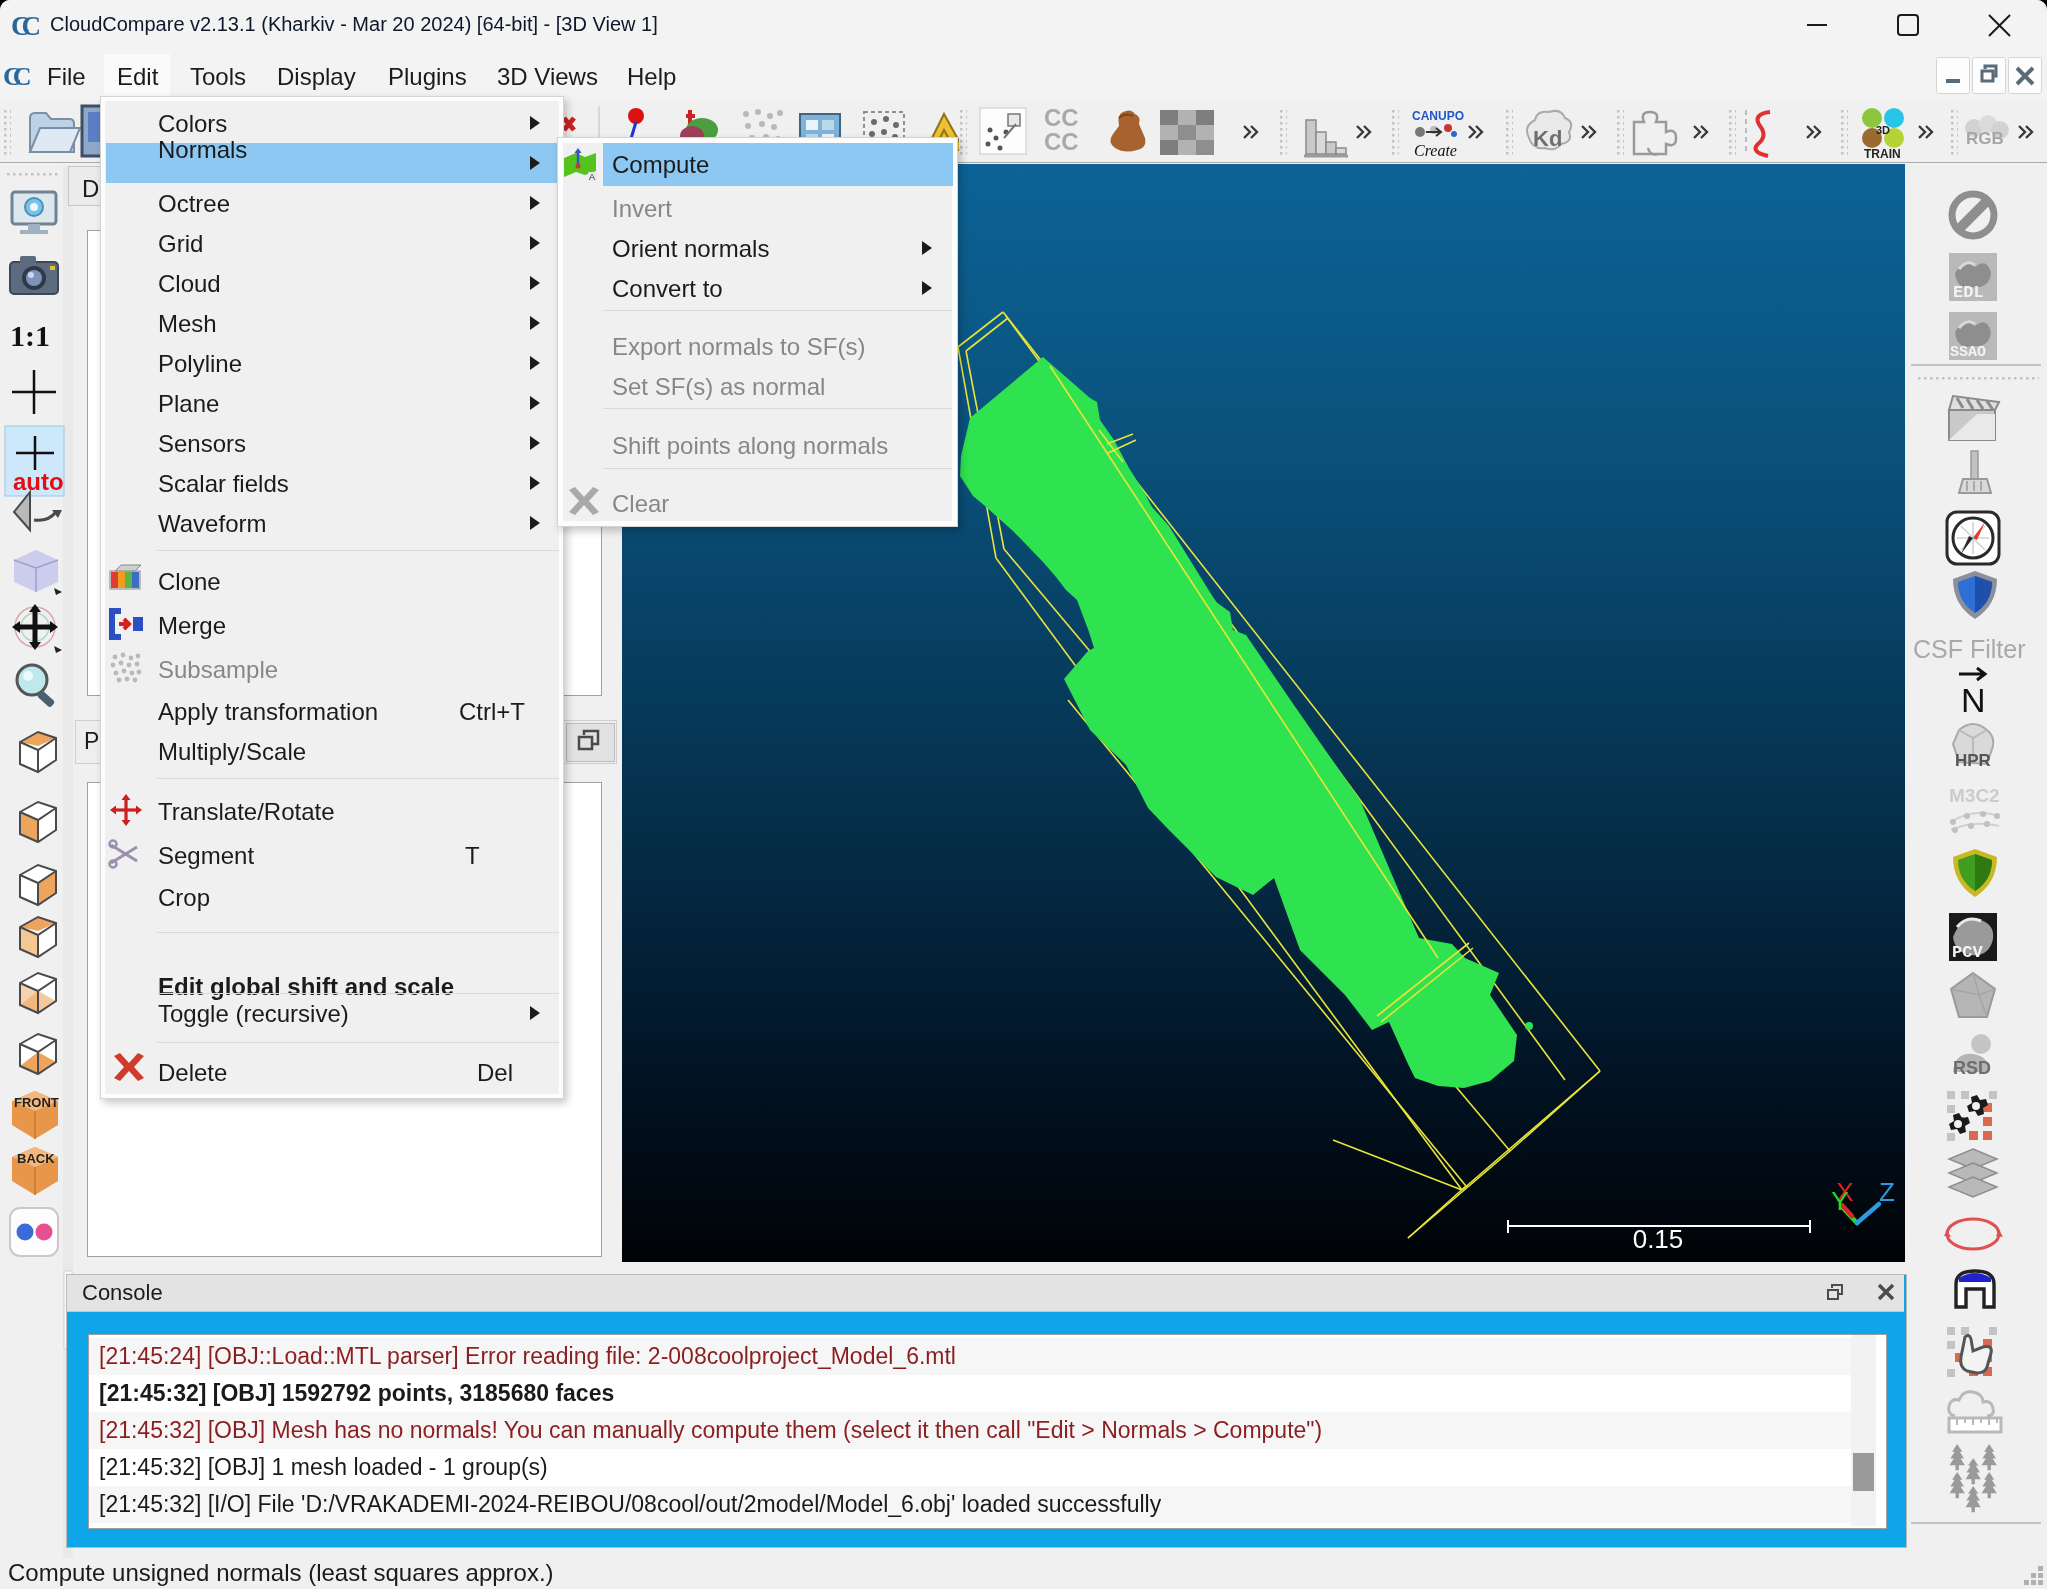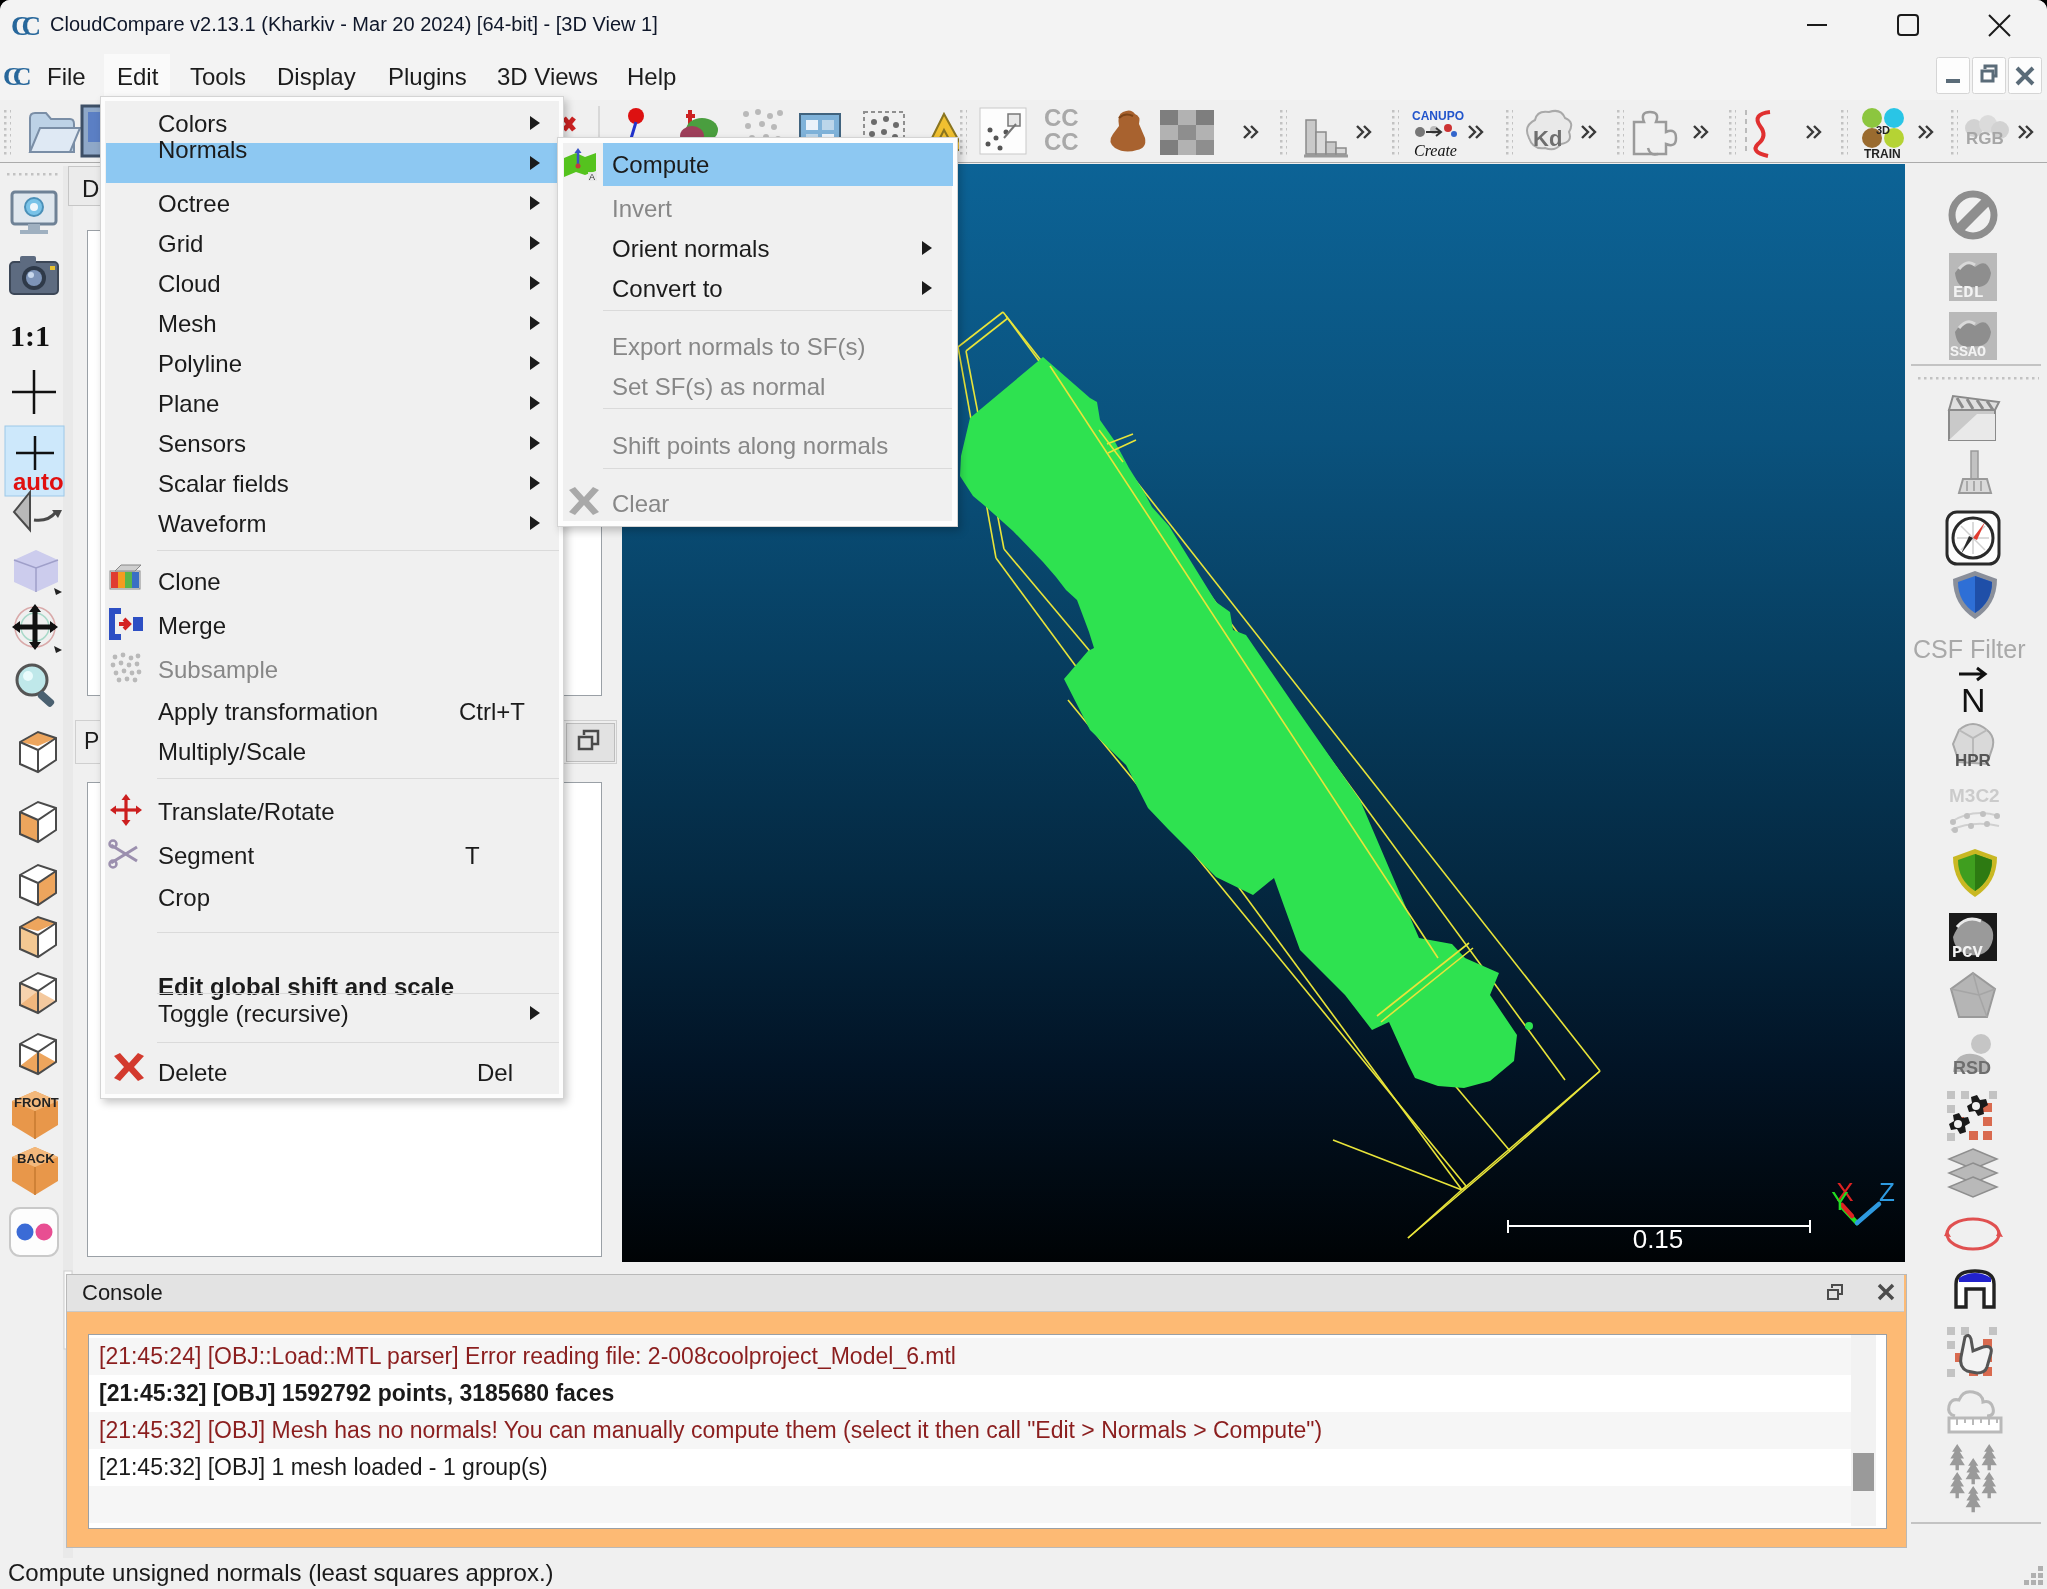--- a/index.html
+++ b/index.html
@@ -584,36 +584,37 @@
     <path d="M12 0 l6 9 h-3 l5 8 h-4 l5 8 h-7 v6 h-4 v-6 h-7 l5 -8 h-4 l5 -8 h-3 z" transform="translate(0,0) scale(0.85)"></path>
     <path d="M12 0 l6 9 h-3 l5 8 h-4 l5 8 h-7 v6 h-4 v-6 h-7 l5 -8 h-4 l5 -8 h-3 z" transform="translate(32,0) scale(0.85)"></path>
     <path d="M12 0 l6 9 h-3 l5 8 h-4 l5 8 h-7 v6 h-4 v-6 h-7 l5 -8 h-4 l5 -8 h-3 z" transform="translate(16,14) scale(0.85)"></path>
     <path d="M12 0 l6 9 h-3 l5 8 h-4 l5 8 h-7 v6 h-4 v-6 h-7 l5 -8 h-4 l5 -8 h-3 z" transform="translate(0,28) scale(0.85)"></path>
     <path d="M12 0 l6 9 h-3 l5 8 h-4 l5 8 h-7 v6 h-4 v-6 h-7 l5 -8 h-4 l5 -8 h-3 z" transform="translate(32,28) scale(0.85)"></path>
     <path d="M12 0 l6 9 h-3 l5 8 h-4 l5 8 h-7 v6 h-4 v-6 h-7 l5 -8 h-4 l5 -8 h-3 z" transform="translate(16,42) scale(0.85)"></path>
   </g>
   <rect x="6" y="1356" width="130" height="2" fill="#c3c3c3"></rect>
 </svg>
 
-<div class="abs" style="left:66px;top:1274px;width:1839px;height:272px;background:#fdba74;border:1px solid #b9b9b9;">
+<div class="abs" style="left:66px;top:1274px;width:1839px;height:272px;background:#0ea5e9;border:1px solid #b9b9b9;">
   <div class="abs" style="left:0;top:0;width:1837px;height:36px;background:#e3e3e3;border-bottom:1px solid #c9c9c9;"></div>
   <div class="abs txt" style="left:15px;top:5px;font-size:22px;color:#1b1b1b;">Console</div>
   <svg class="abs" style="left:1760px;top:8px;" width="70" height="22" viewBox="0 0 70 22">
     <rect x="1" y="7" width="10" height="9" fill="none" stroke="#4c4c4c" stroke-width="2"></rect>
     <path d="M5 5 v-3 h10 v9 h-4" fill="none" stroke="#4c4c4c" stroke-width="2"></path>
     <path d="M52 2 l14 14 M66 2 l-14 14" stroke="#4c4c4c" stroke-width="3.5"></path>
   </svg>
   <div class="abs" style="left:21px;top:59px;width:1797px;height:193px;background:#fff;border:1px solid #9aa0a6;overflow:hidden;">
     <div class="abs txt" style="left:0;top:3px;width:1763px;height:37px;background:#f6f6f6;"></div>
     <div class="abs txt" style="left:0;top:77px;width:1763px;height:37px;background:#f6f6f6;"></div>
     <div class="abs txt" style="left:0;top:151px;width:1763px;height:37px;background:#f6f6f6;"></div>
     <div class="abs txt" style="left:10px;top:8px;font-size:23px;color:#8b1e1e;">[21:45:24] [OBJ::Load::MTL parser] Error reading file: 2-008coolproject_Model_6.mtl</div>
     <div class="abs txt" style="left:10px;top:45px;font-size:23px;color:#1a1a1a;font-weight:bold;">[21:45:32] [OBJ] 1592792 points, 3185680 faces</div>
     <div class="abs txt" style="left:10px;top:82px;font-size:23px;color:#8b1e1e;">[21:45:32] [OBJ] Mesh has no normals! You can manually compute them (select it then call "Edit &gt; Normals &gt; Compute")</div>
     <div class="abs txt" style="left:10px;top:119px;font-size:23px;color:#1a1a1a;">[21:45:32] [OBJ] 1 mesh loaded - 1 group(s)</div>
+    <div class="abs txt" style="left:10px;top:156px;font-size:23px;color:#1a1a1a;">[21:45:32] [I/O] File 'D:/VRAKADEMI-2024-REIBOU/08cool/out/2model/Model_6.obj' loaded successfully</div>
     <div class="abs" style="left:1762px;top:0px;width:25px;height:191px;background:#f2f2f2;"></div>
     <div class="abs" style="left:1764px;top:118px;width:21px;height:38px;background:#9a9a9a;"></div>
   </div>
 </div>
 
 <div class="abs txt" style="left:8px;top:1559px;font-size:24px;color:#1a1a1a;">Compute unsigned normals (least squares approx.)</div>
 <svg class="abs" style="left:2022px;top:1564px;" width="24" height="24" viewBox="0 0 24 24">
   <g fill="#b0b0b0">
     <rect x="16" y="2" width="5" height="5"></rect>
         <rect x="9" y="9" width="5" height="5"></rect>

